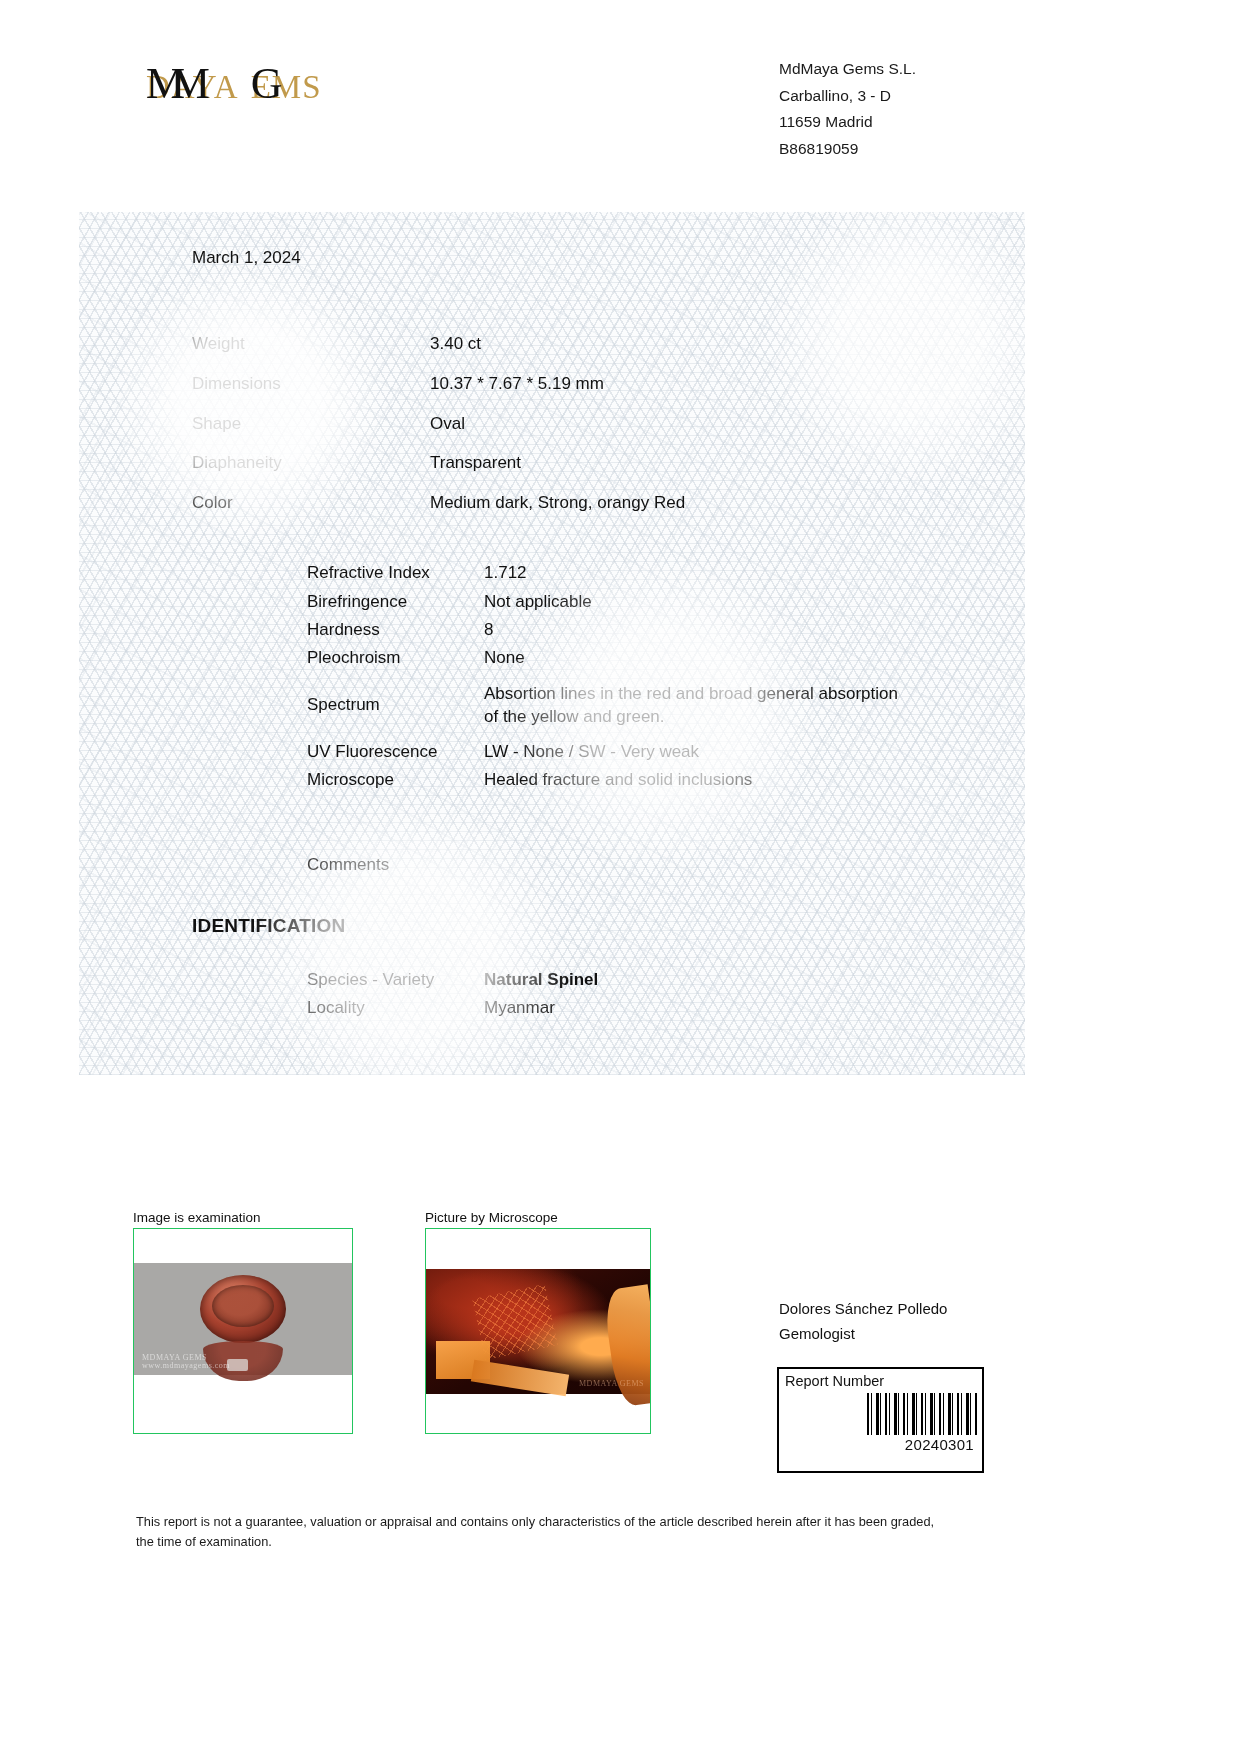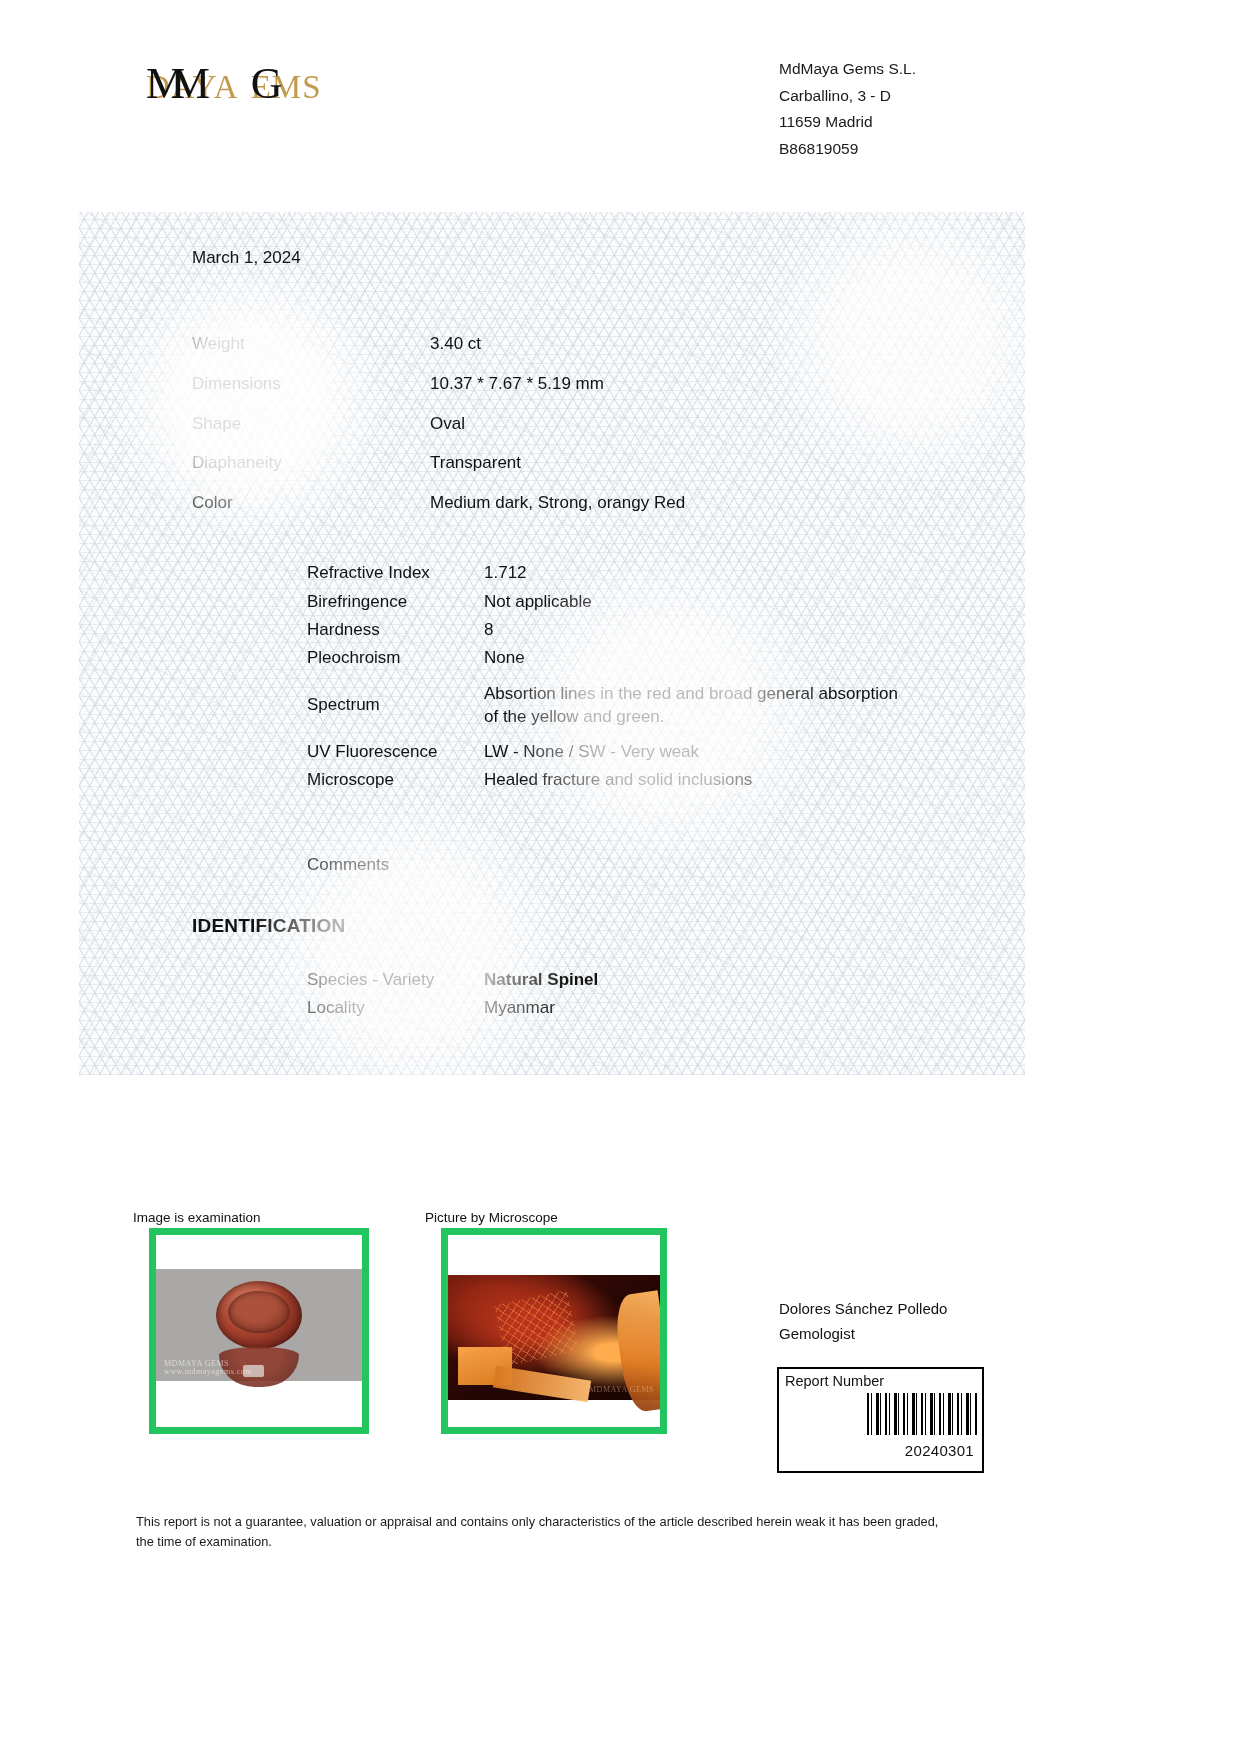--- a/index.html
+++ b/index.html
@@ -58,21 +58,21 @@
 
   .ident{
     position:absolute;left:113px;top:703px;
     font-size:19px;font-weight:bold;letter-spacing:.2px;color:#111;
   }
 
   .mline{line-height:23px;}
 
   
   .cap{position:absolute;font-size:13.5px;color:#111;}
-  .photobox{position:absolute;border:7px solid #22c55e;background:#fff;box-sizing:border-box;overflow:hidden;margin-left:16px;}
+  .photobox{position:absolute;border:1px solid #22c55e;background:#fff;box-sizing:border-box;overflow:hidden;}
 
   .gemimg{position:absolute;left:0;top:34px;width:100%;height:112px;background:#a9a8a6;}
   .gem{
     position:absolute;left:50%;top:12px;transform:translateX(-50%);
     width:86px;height:68px;border-radius:50%;
     background:
       radial-gradient(ellipse at 38% 30%, #c96a52 0 16%, #a8422f 45%, #7d2a1d 75%, #5d1c13 100%);
     box-shadow:inset 0 0 10px rgba(0,0,0,.55);
   }
   .gem::before{
@@ -135,21 +135,21 @@
     position:absolute;left:777px;top:1367px;width:207px;height:106px;
     border:2px solid #000;box-sizing:border-box;background:#fff;
   }
   .rnlabel{position:absolute;left:6px;top:4px;font-size:14.5px;color:#111;}
   .barcode{
     position:absolute;left:88px;top:24px;width:110px;height:42px;
     background-image:repeating-linear-gradient(90deg,
       #000 0 2px, #fff 2px 4px, #000 4px 5px, #fff 5px 9px,
       #000 9px 12px, #fff 12px 13px, #000 13px 14px, #fff 14px 18px);
   }
-  .rnnum{position:absolute;right:8px;bottom:12px;font-size:15px;color:#111;letter-spacing:.3px;}
+  .rnnum{position:absolute;right:8px;bottom:18px;font-size:15px;color:#111;letter-spacing:.3px;}
 
   
   .footer{position:absolute;left:136px;top:1512px;width:960px;}
   .footer p{margin:0;font-size:12.8px;line-height:20px;color:#1a1a1a;}
   .scs{font-family:"Liberation Serif",serif;font-size:13.5px;}
 </style>
 </head>
 <body>
 
 <div class="page">
@@ -249,17 +249,17 @@
   <div class="sig" style="left:779px;top:1300px;">Dolores Sánchez Polledo</div>
   <div class="sig" style="left:779px;top:1325px;">Gemologist</div>
 
   <div class="rnbox">
     <div class="rnlabel">Report Number</div>
     <div class="barcode"></div>
     <div class="rnnum">20240301</div>
   </div>
 
   <div class="footer">
-    <p><span>This report is not a guarantee, valuation or appraisal and contains only characteristics of the article  described herein weak it has been graded,</span></p>
+    <p><span>This report is not a guarantee, valuation or appraisal and contains only characteristics of the article  described herein after it has been graded,</span></p>
     <p><span>the time of examination.</span></p>
   </div>
 
 </div>
 
 </body></html>

